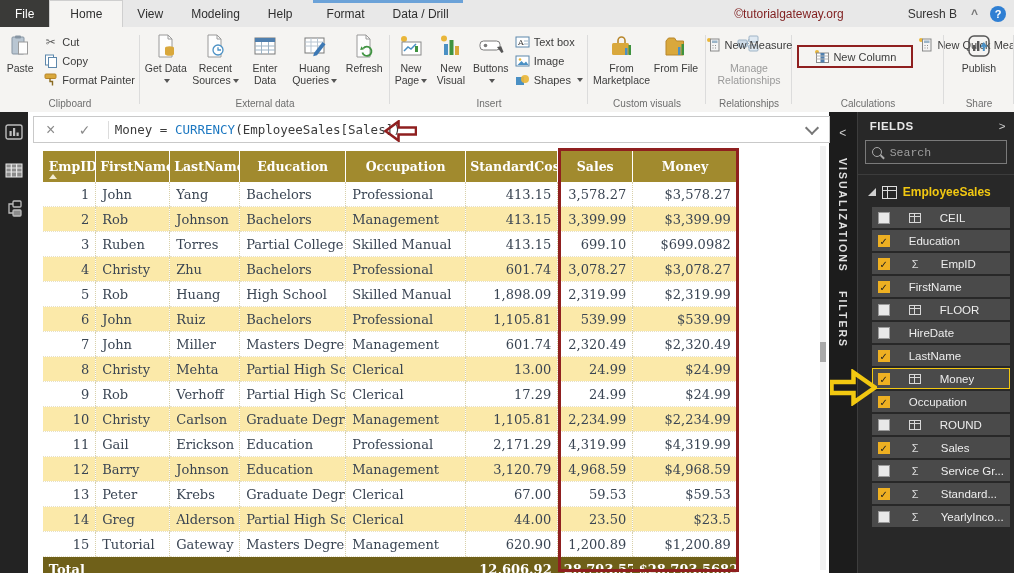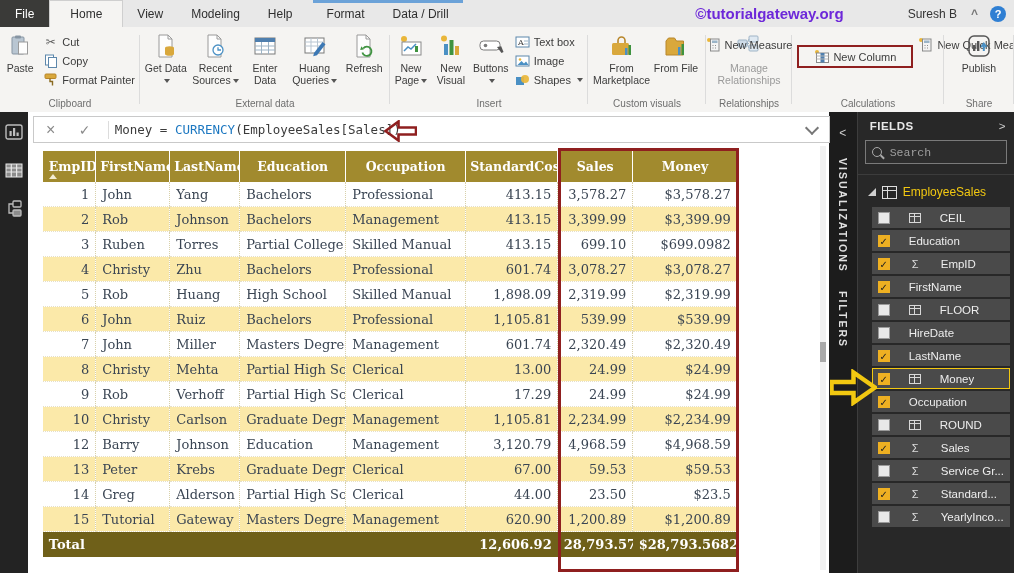--- a/index.html
+++ b/index.html
@@ -7,21 +7,21 @@
        font-family:"Liberation Sans",sans-serif;color:#333;-webkit-font-smoothing:antialiased}
   .app{position:absolute;inset:0}
 
   
   .titlebar{height:27px;background:#e8e8e8;display:flex;align-items:stretch;font-size:12px;position:relative}
   .tab{display:flex;align-items:center;padding:0 14px;color:#2f2f2f;cursor:default}
   .tab.file{background:#3a3a38;color:#fff;padding:0 15px}
   .tab.sel{background:#f5f4f2;border:1px solid #cfcfcf;border-bottom:none;padding:0 20px}
   .ctx{display:flex;position:relative;margin-left:6px}
   .ctx::before{content:"";position:absolute;left:0;right:0;top:0;height:3px;background:#6ba2d8}
-  .watermark{margin-left:auto;align-self:center;font-weight:bold;font-size:15px;color:#6d28d9;margin-right:64px}
+  .watermark{margin-left:auto;align-self:center;font-weight:normal;font-size:12px;color:#7f1d1d;margin-right:64px}
   .userlbl{align-self:center;font-size:12px;color:#333;margin-right:14px}
   .caret{align-self:center;color:#777;font-size:12px;font-weight:bold;margin-right:12px}
   .helpbtn{align-self:center;width:16px;height:16px;border-radius:50%;background:#2f7fd3;color:#fff;
            font-size:11px;font-weight:bold;text-align:center;line-height:16px;margin-right:8px}
 
   
   .ribbon{height:85px;background:#f5f4f2;border-bottom:1px solid #c6c6c6;display:flex;font-size:11px}
   .rgroup{display:flex;flex-direction:column;position:relative;box-sizing:border-box;padding:3px 2px 0}
   .rgroup::after{content:"";position:absolute;right:0;top:8px;bottom:8px;width:1px;background:#dcdcdc}
   .ritems{flex:1;display:flex;align-items:flex-start;justify-content:center;gap:2px}
@@ -88,21 +88,21 @@
   .mag{width:8px;height:8px;border:1.5px solid #aaa;border-radius:50%;position:relative;flex:none}
   .mag::after{content:"";position:absolute;width:5px;height:1.5px;background:#aaa;transform:rotate(45deg);left:7px;top:8px}
   .searchbox input{background:transparent;border:none;outline:none;color:#cfcfcf;font-size:11.5px;width:100%;font-family:Liberation Mono, monospace}
   .searchbox input::placeholder{color:#9f9f9f}
   .fp-divider{height:1px;background:#3c3c3c;margin:10px 0 6px}
   .tbl-row{display:flex;align-items:center;gap:6px;padding:4px 8px 6px 10px;cursor:pointer}
   .expander{width:0;height:0;border-left:8px solid transparent;border-bottom:8px solid #cfcfcf}
   .gridicon{width:13px;height:11px;border:1px solid #ddd;position:relative;flex:none}
   .gridicon::before{content:"";position:absolute;left:0;right:0;top:3px;height:1px;background:#ddd}
   .gridicon::after{content:"";position:absolute;top:0;bottom:0;left:4px;width:1px;background:#ddd}
-  .tbl-name{color:#f2c811;font-size:12px;font-weight:normal}
+  .tbl-name{color:#f2c811;font-size:12px;font-weight:bold}
   .fields-list{margin-left:14px;padding-right:4px}
   .field-row{height:19px;margin:2px 0;background:#4a4a4a;display:flex;align-items:center;gap:19px;padding:0 5px;
              font-size:11.5px;color:#ededed;cursor:pointer;border:1px solid transparent}
   .field-row.selected{border-color:#f2c811}
   .fcheck{width:12px;height:12px;flex:none;font-size:10px;line-height:12px;text-align:center;box-sizing:border-box}
   .fcheck.on{background:#eeb022;color:#222;border:1px solid #eeb022}
   .fcheck.off{background:#e8e8e8;border:1px solid #999}
   .ficon{width:13px;flex:none;text-align:center}
   .ficon.sigma{color:#dcdcdc;font-size:11px}
   .calcgrid{width:12px;height:10px;border:1px solid #d8d8d8;position:relative;flex:none;box-sizing:border-box}
@@ -565,20 +565,30 @@
               <td class="num">10</td>
               <td>Christy</td>
               <td>Carlson</td>
               <td>Graduate Degree</td>
               <td>Management</td>
               <td class="num">1,105.81</td>
               <td class="num">2,234.99</td>
               <td class="num">$2,234.99</td>
             </tr>
             <tr>
+              <td class="num">11</td>
+              <td>Gail</td>
+              <td>Erickson</td>
+              <td>Education</td>
+              <td>Professional</td>
+              <td class="num">2,171.29</td>
+              <td class="num">4,319.99</td>
+              <td class="num">$4,319.99</td>
+            </tr>
+            <tr>
               <td class="num">12</td>
               <td>Barry</td>
               <td>Johnson</td>
               <td>Education</td>
               <td>Management</td>
               <td class="num">3,120.79</td>
               <td class="num">4,968.59</td>
               <td class="num">$4,968.59</td>
             </tr>
             <tr>

